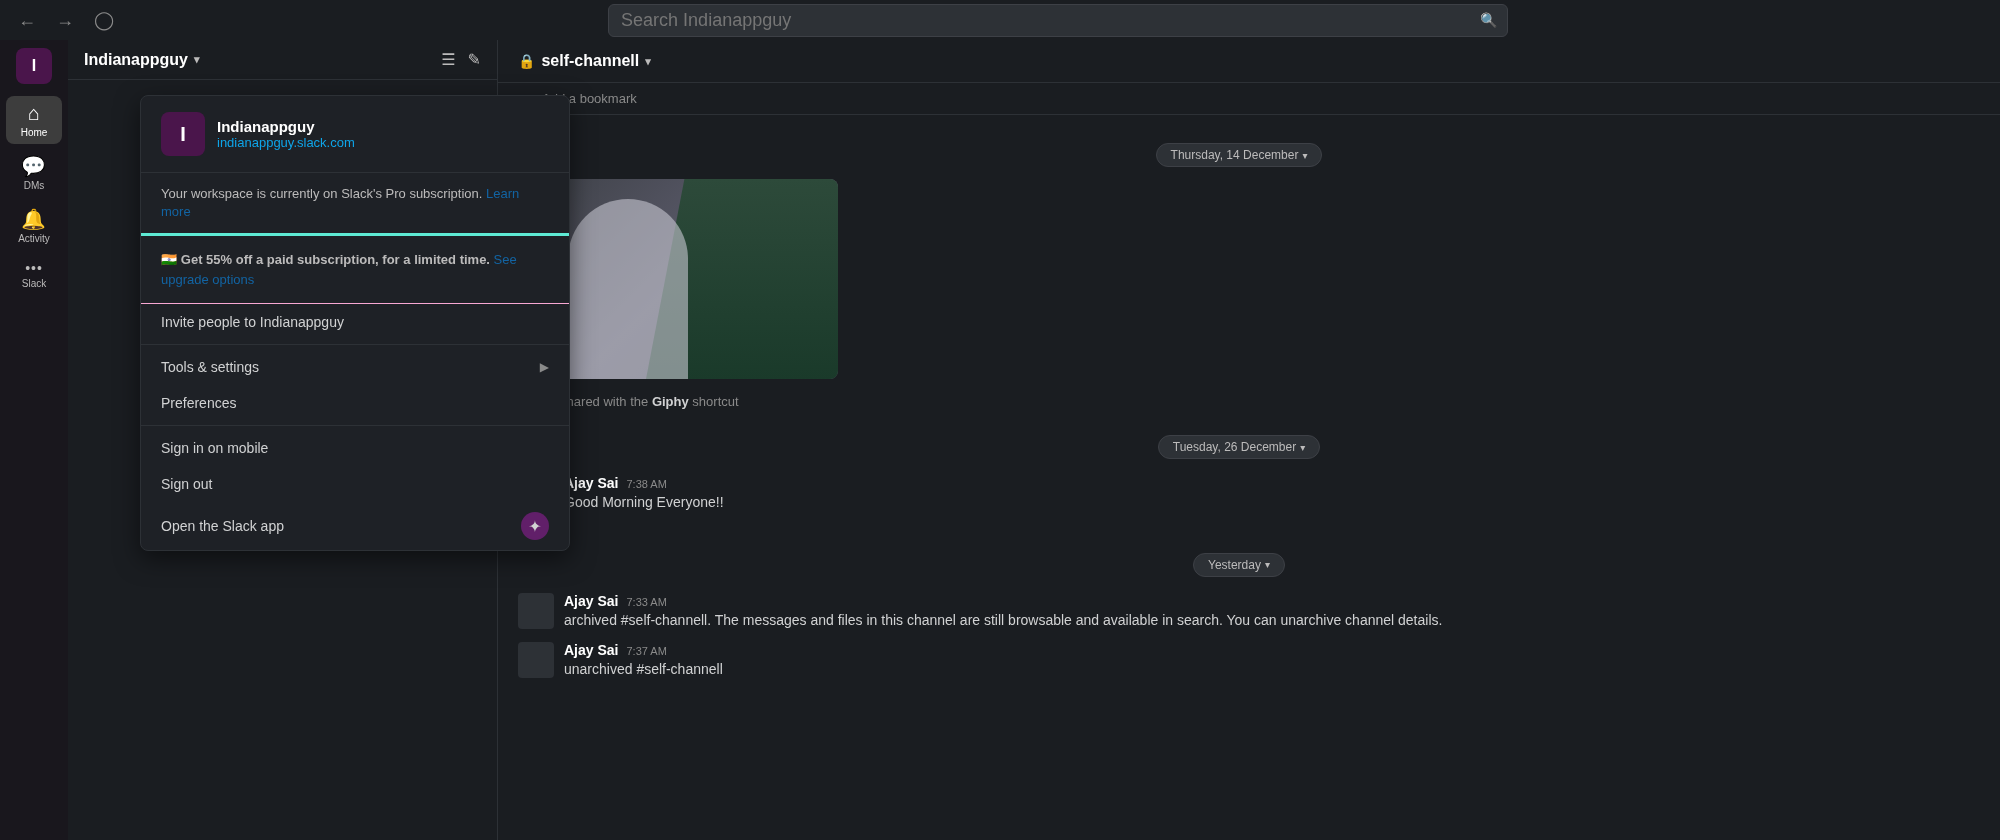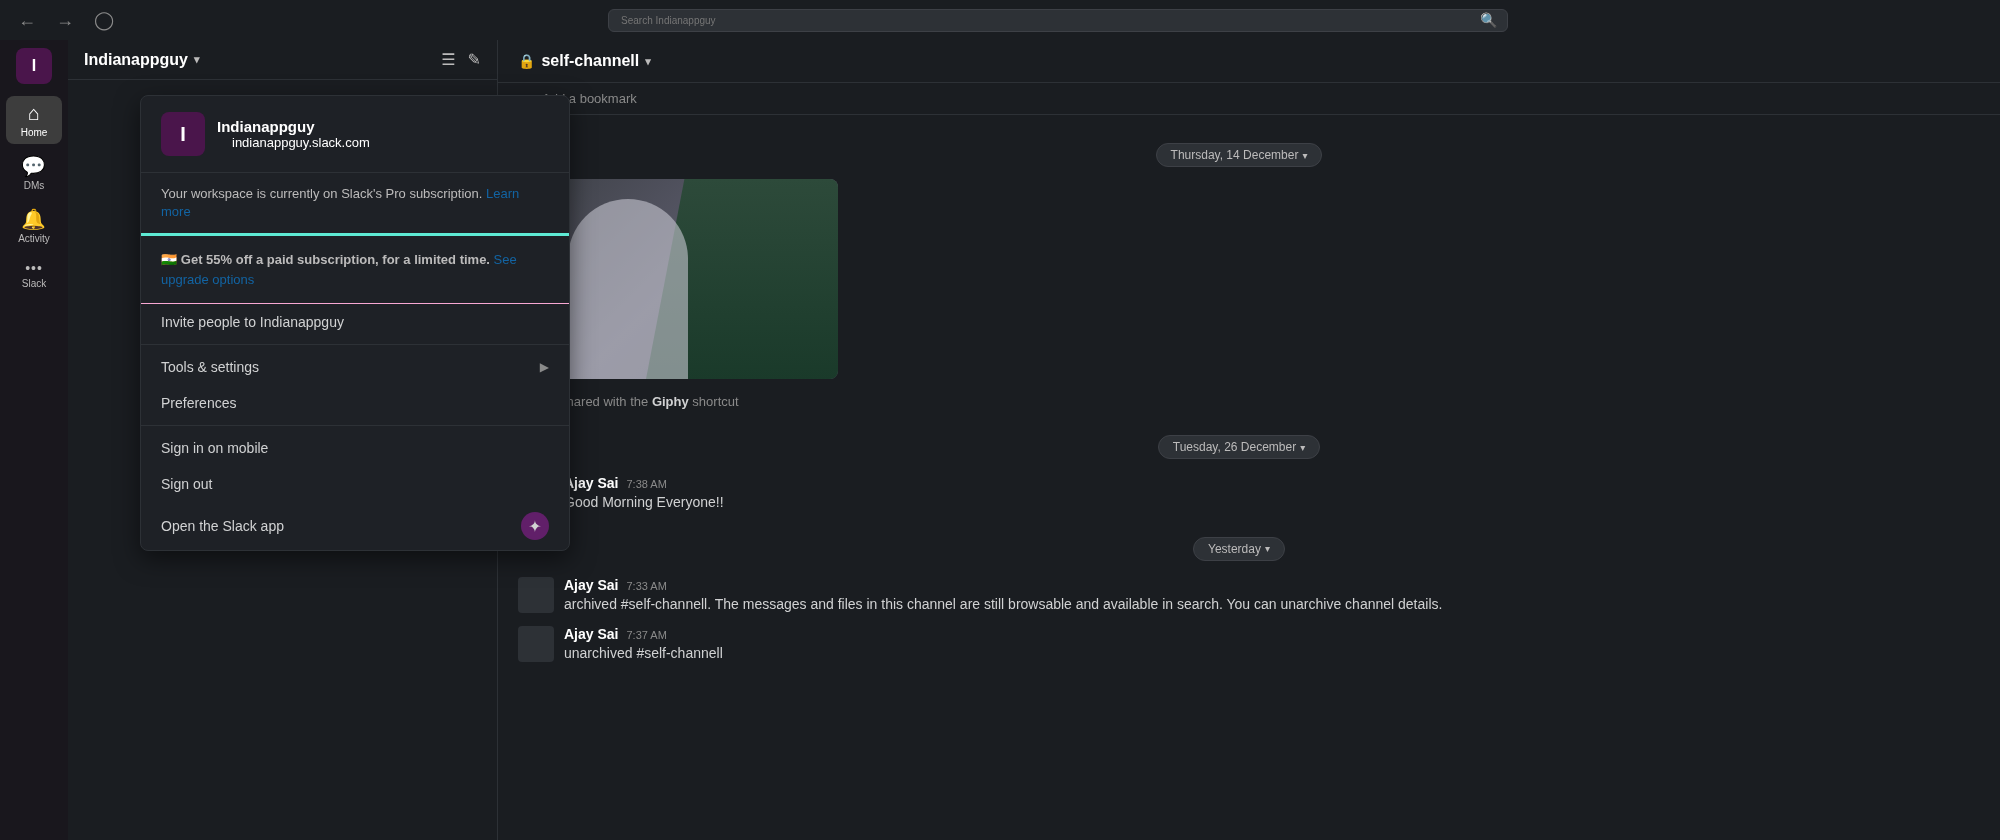--- a/index.html
+++ b/index.html
@@ -39,21 +39,21 @@
       margin: 0 auto;
       position: relative;
     }
     .search-bar input {
       width: 100%;
       background: #2d3136;
       border: 1px solid #3d4046;
       border-radius: 6px;
       color: #14b8a6;
       padding: 5px 36px 5px 12px;
-      font-size: 10px;
+      font-size: 18px;
       outline: none;
     }
     .search-icon-wrap {
       position: absolute;
       right: 10px;
       top: 50%;
       transform: translateY(-50%);
       color: #8a8a8a;
       font-size: 14px;
     }
@@ -133,21 +133,21 @@
       border-radius: 8px;
       display: flex;
       align-items: center;
       justify-content: center;
       color: white;
       font-size: 20px;
       font-weight: 700;
       flex-shrink: 0;
     }
     .ws-info .ws-name { font-size: 15px; font-weight: 700; color: #fff; }
-    .ws-info .ws-email { font-size: 13px; color: #ffffff; margin-left: 15px; }
+    .ws-info .ws-email { font-size: 13px; color: #0ea5e9; }
     .ws-section {
       padding: 12px 20px;
       border-bottom: 3px solid #5eead4;
     }
     .ws-section p { font-size: 13px; color: #bcbbbb; line-height: 1.4; }
     .ws-section .link { color: #1264a3; text-decoration: none; cursor: pointer; }
     .ws-promo {
       padding: 14px 20px;
       border-bottom: 1px solid #f9a8d4;
     }
@@ -503,21 +503,21 @@
         <div class="avatar"></div>
         <div class="message-content">
           <div class="message-header">
             <span class="sender-name">Ajay Sai</span>
             <span class="timestamp">7:38 AM</span>
           </div>
           <div class="message-text">Good Morning Everyone!!</div>
         </div>
       </div>
 
-      <div class="date-divider" style="margin-top:20px;">
+      <div class="date-divider" style="margin-top:36px;">
         <div class="date-pill">
           <span>Yesterday</span>
           <span class="caret">▾</span>
         </div>
       </div>
 
       <div class="message-row">
         <div class="avatar"></div>
         <div class="message-content">
           <div class="message-header">

